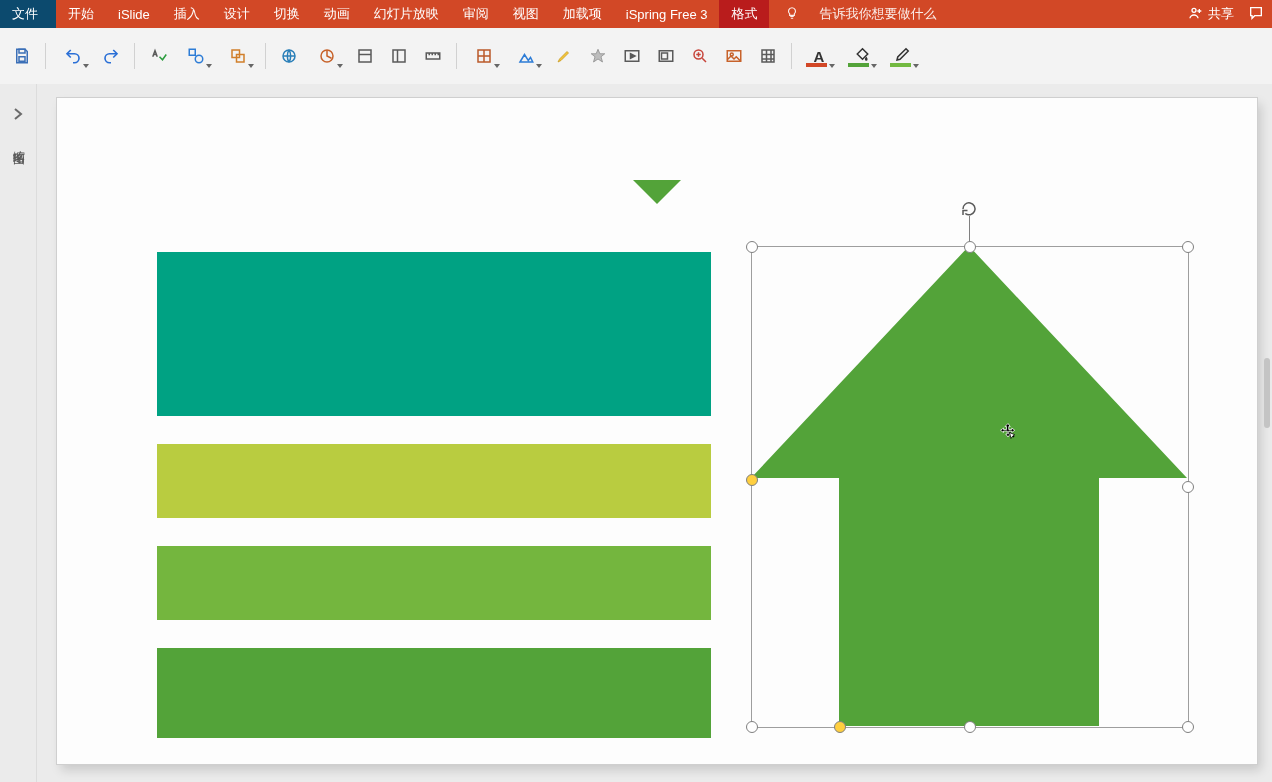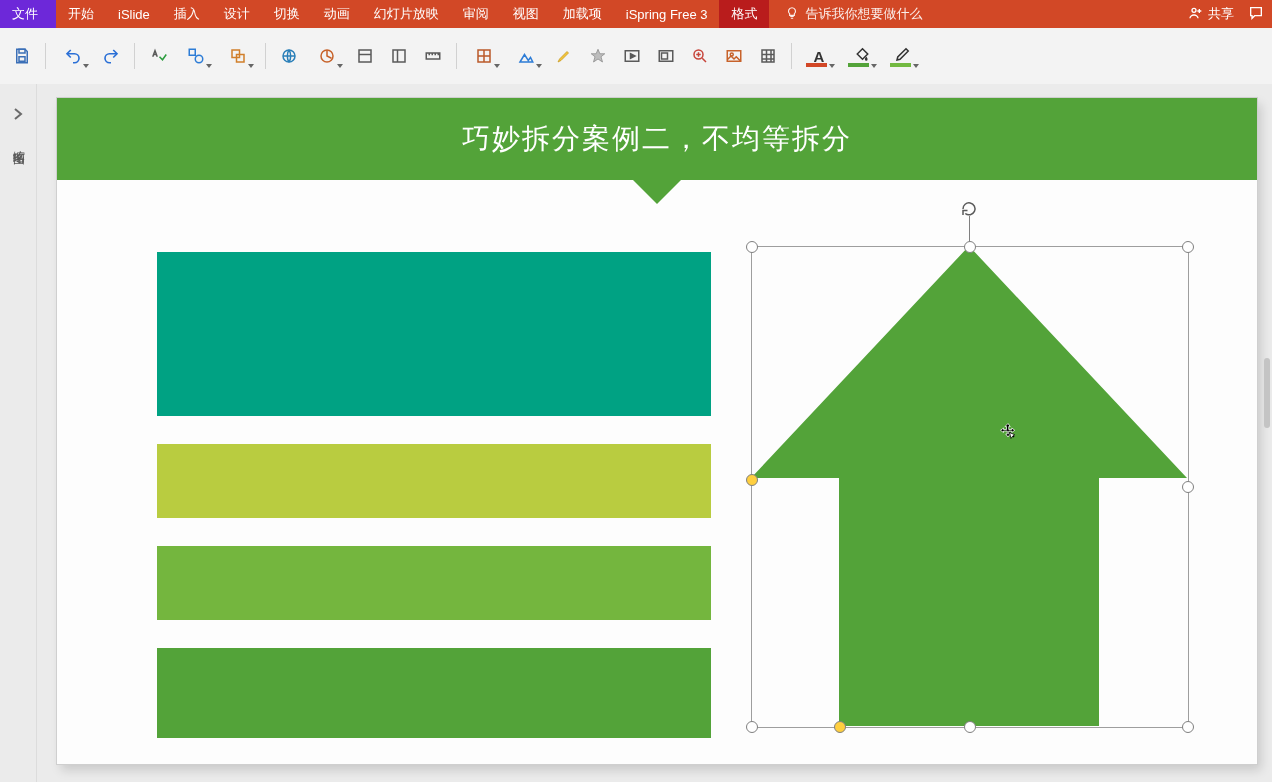--- a/index.html
+++ b/index.html
@@ -20,31 +20,31 @@
     color: #fff;
     font-size: 13px;
   }
   .ribbon-tabs .tab {
     padding: 0 12px;
     display: flex;
     align-items: center;
     cursor: pointer;
   }
   .ribbon-tabs .tab.file {
-    background: #6d28d9;
+    background: #0c4a6e;
     padding-right: 18px;
   }
   .ribbon-tabs .tab.active {
     background: #b91c1c;
   }
   .ribbon-tabs .spacer { flex: 0 0 6px; }
   .ribbon-tabs .tell-me {
     display: flex;
     align-items: center;
-    gap: 6px;
+    gap: 20px;
     padding: 0 10px;
     opacity: 0.9;
   }
   .ribbon-tabs .tell-me svg { width: 14px; height: 14px; }
   .ribbon-tabs .right {
     margin-left: auto;
     display: flex;
     align-items: center;
     gap: 14px;
     padding-right: 8px;
@@ -440,23 +440,20 @@
       <svg viewBox="0 0 16 16" fill="none" stroke="#6a6a6a" stroke-width="2">
           <path d="M5 3l6 5-6 5"></path>
         </svg>
     </span>
     <span class="vlabel">缩略图</span>
   </div>
 
   <div class="canvas-outer">
 
     <div class="slide">
-      <div class="title-bar">
-        <span>巧妙拆分案例二，不均等拆分</span>
-      </div>
       <div class="title-notch"></div>
 
       <div class="bar bar1"></div>
       <div class="bar bar2"></div>
       <div class="bar bar3"></div>
       <div class="bar bar4"></div>
 
       <div class="arrow-shape">
         <svg viewBox="0 0 436 480">
           <path fill="#53a339" d="M218 0 L436 232 L348 232 L348 480 L88 480 L88 232 L0 232 Z"></path>

